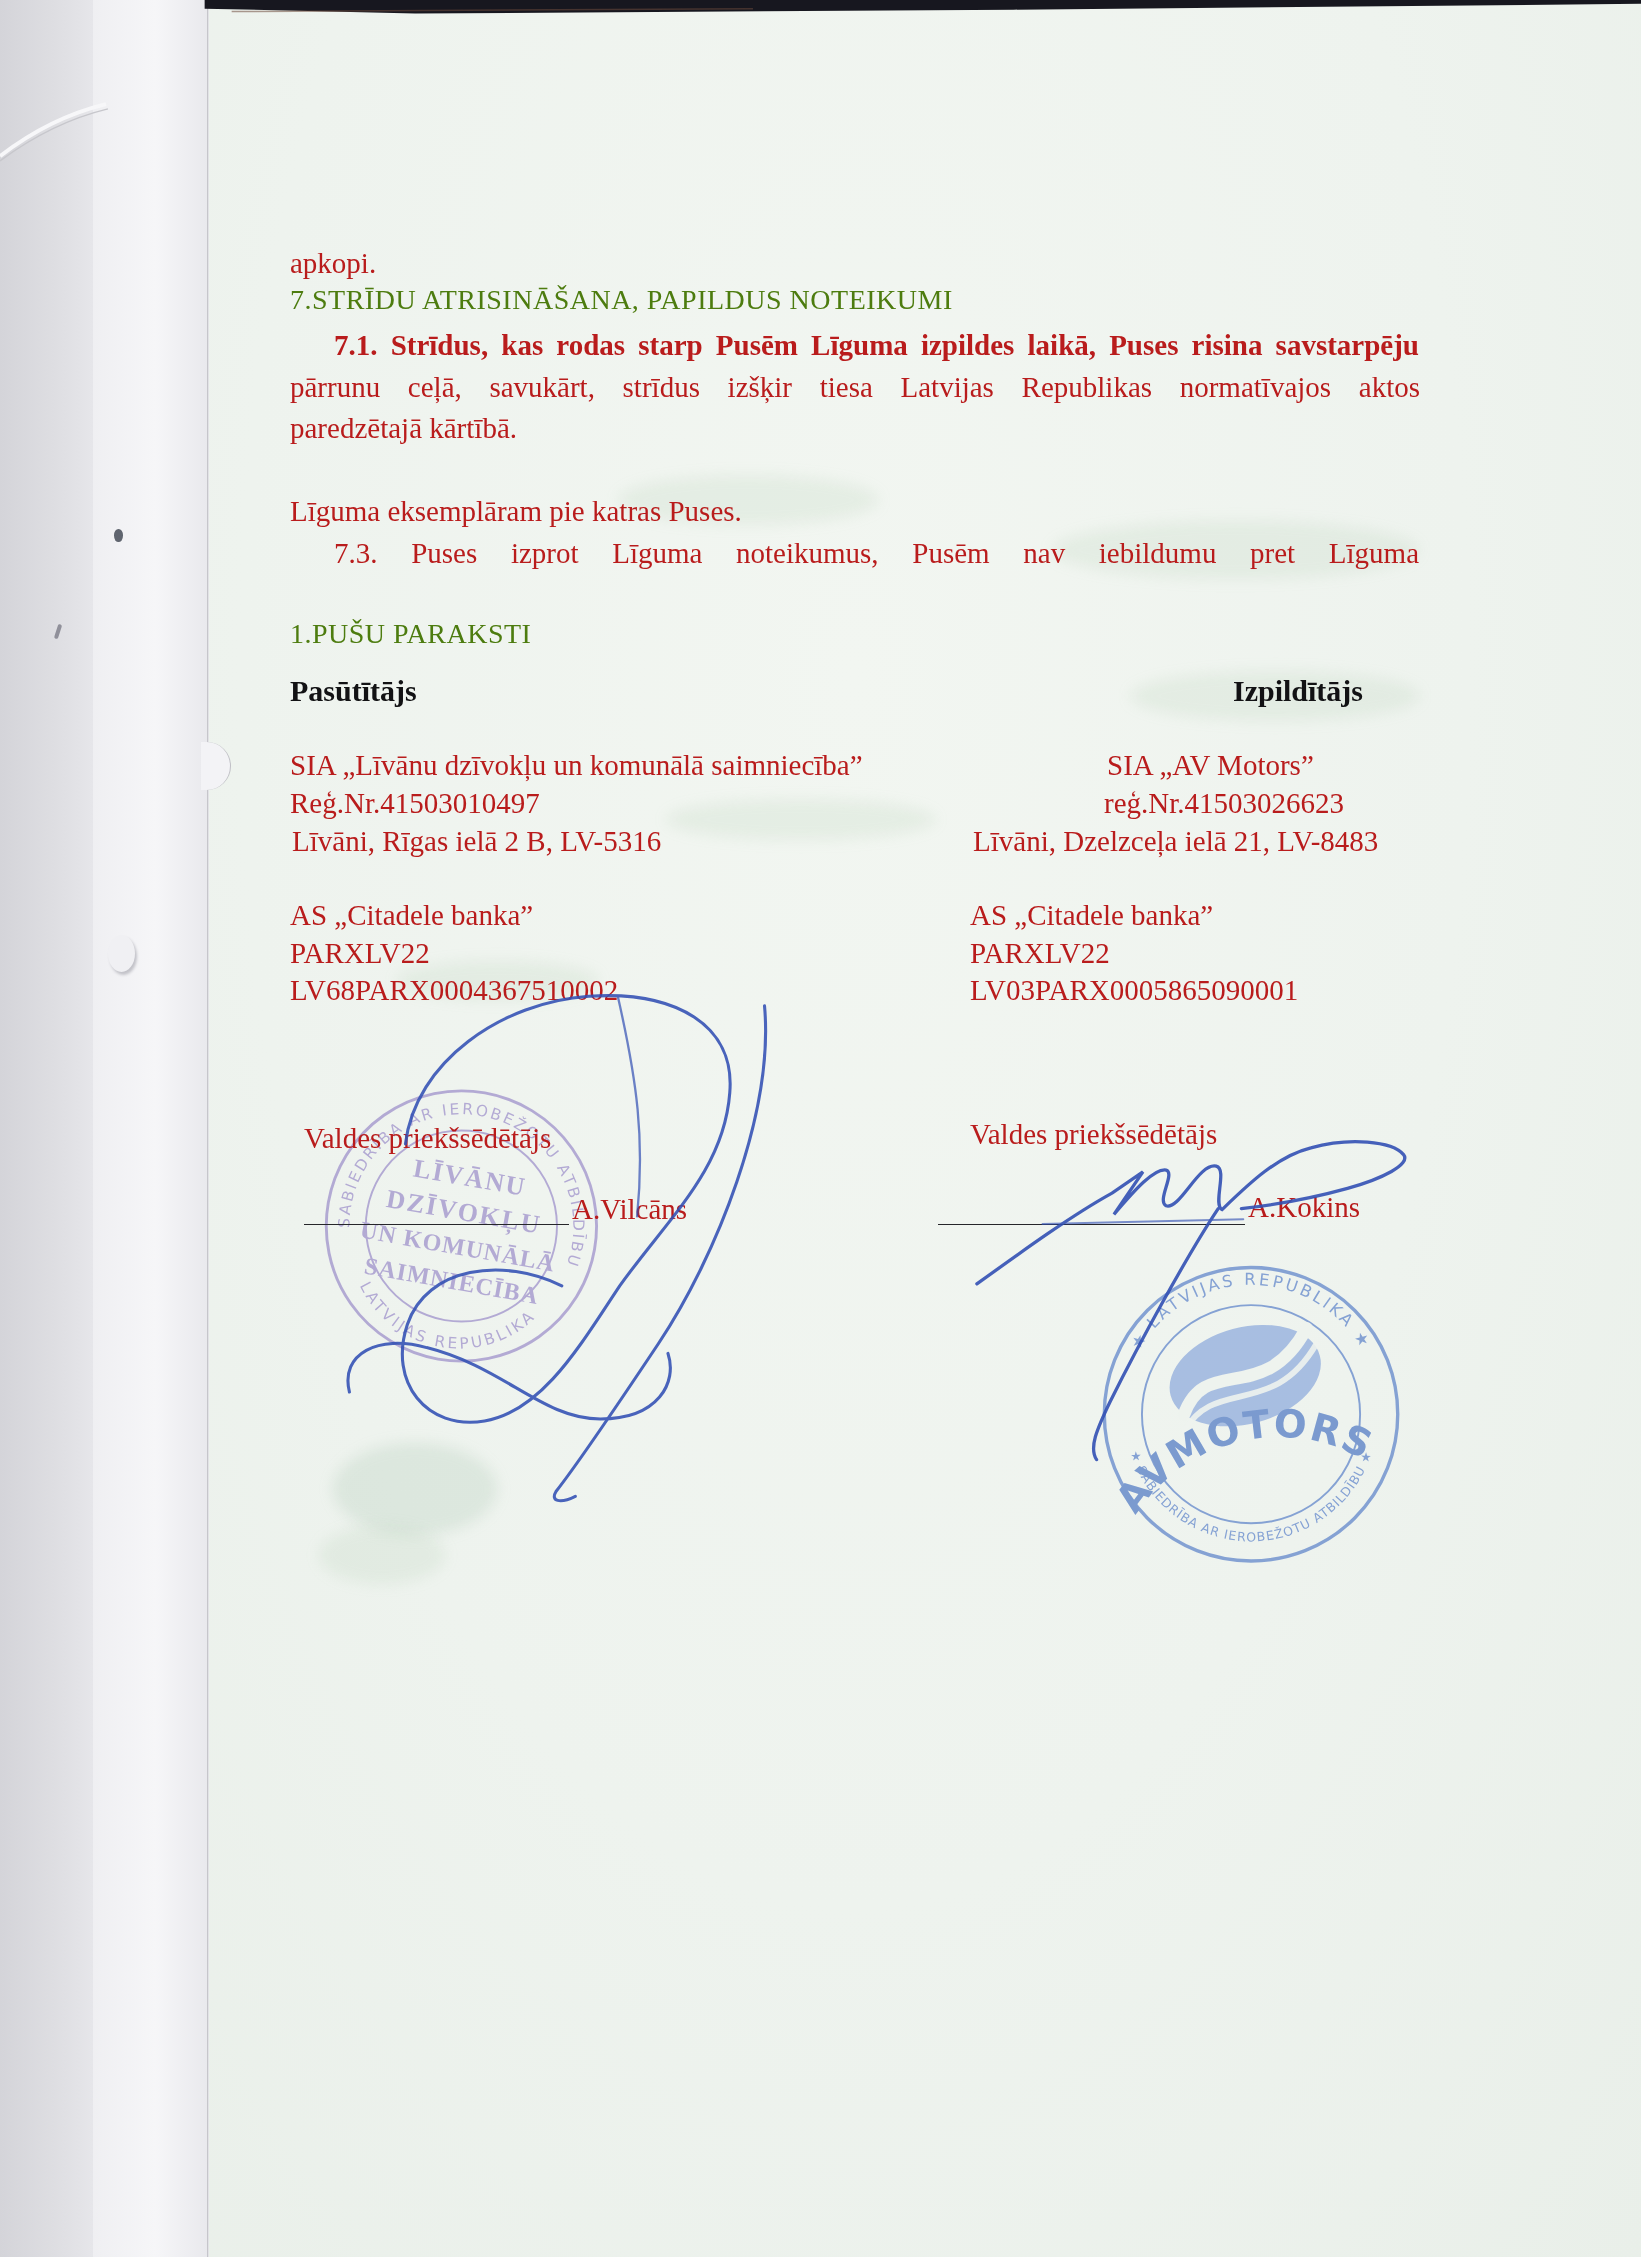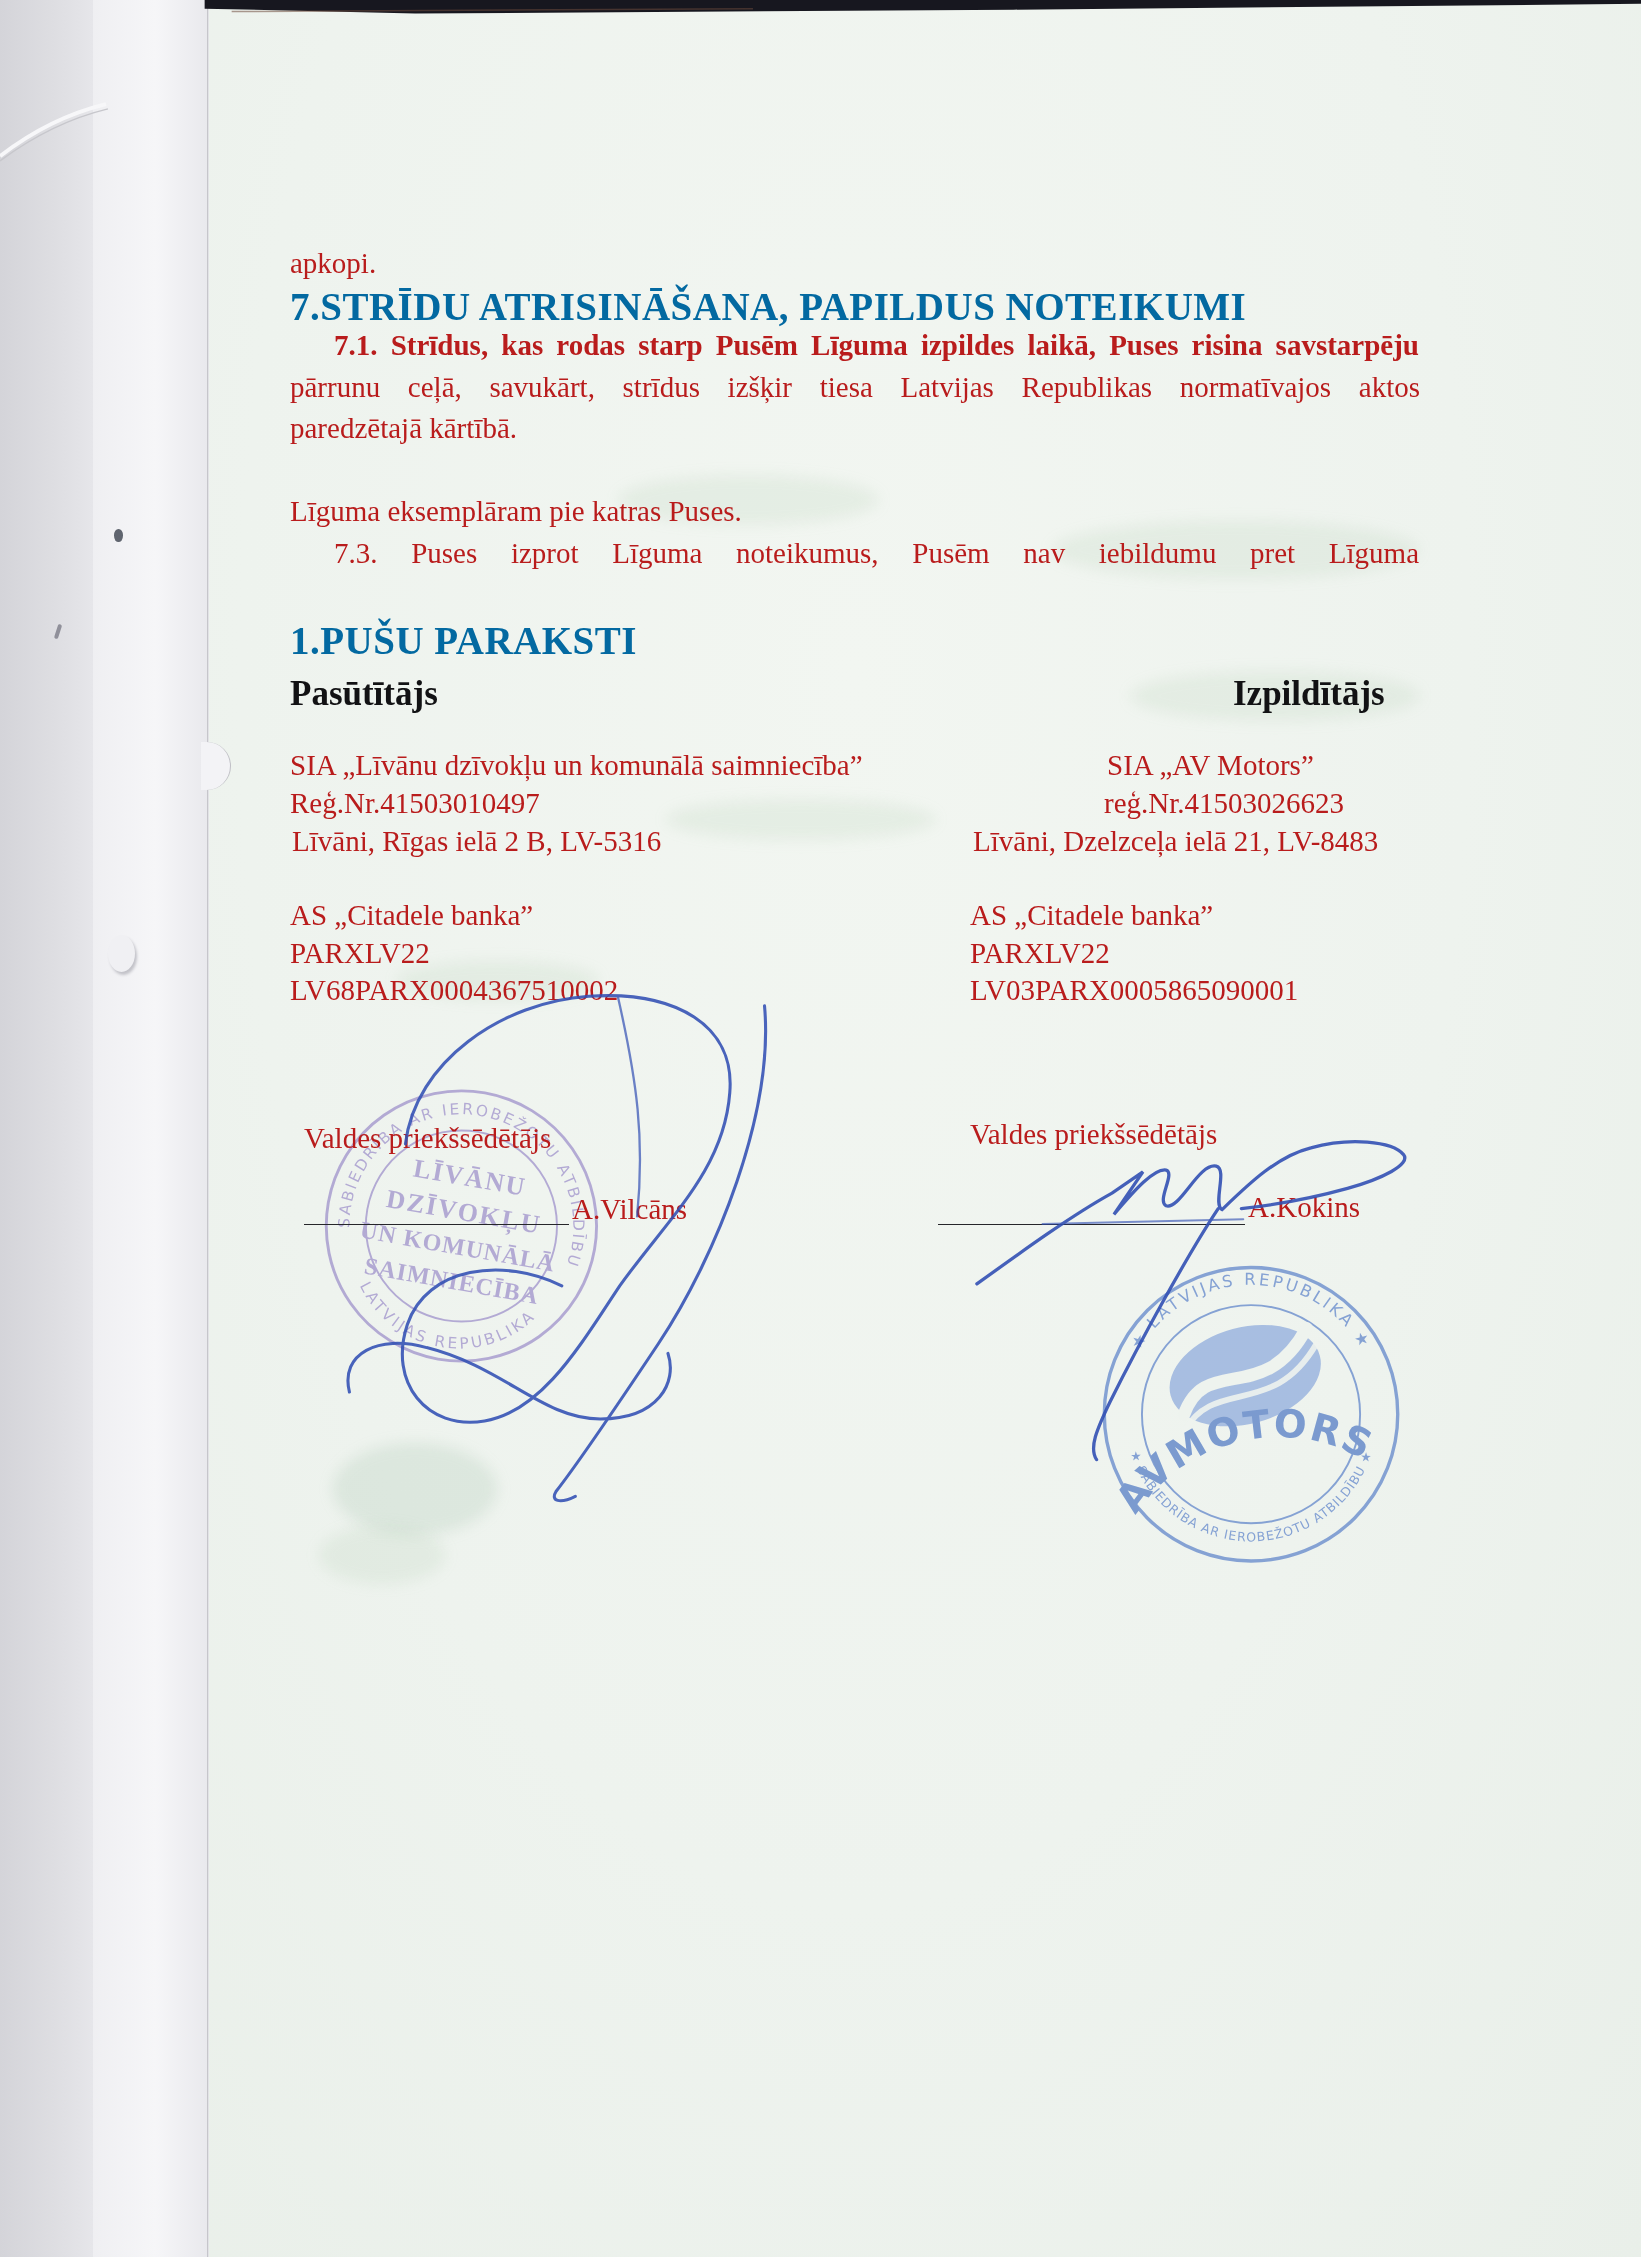--- a/index.html
+++ b/index.html
@@ -22,22 +22,22 @@
         background:#f0f0f3;border-radius:50%;box-shadow:1.9px 2.9px 2.9px #c2c2c8;}
   .dark-dot{position:absolute;left:114px;top:529px;width:8.7px;height:12.6px;
         background:#474c57;border-radius:50%;opacity:.85;}
   .fleck{position:absolute;left:56px;top:624px;width:3.9px;height:15.4px;
         background:#90909a;transform:rotate(18deg);border-radius:1.9px;}
   .smudge{position:absolute;border-radius:50%;background:rgba(148,186,150,.13);
         filter:blur(6.8px);}
   
   .txt{position:absolute;color:#b91c1c;font-size:29px;white-space:nowrap;}
   .jline{text-align:justify;text-align-last:justify;}
-  .heading{font-weight:bold;color:#0369a1;font-size:39px;letter-spacing:0.5px;}
-  .role{font-weight:bold;color:#121214;font-size:35px;}
+  .heading{font-weight:normal;color:#4d7c0f;font-size:28px;letter-spacing:0.5px;}
+  .role{font-weight:bold;color:#121214;font-size:30px;}
   .sig-line{position:absolute;height:0;border-top:1.9px solid #26262a;}
   .overlay-svg{position:absolute;left:0;top:0;width:1641px;height:2257px;pointer-events:none;}
 </style>
 </head>
 <body>
 
 <div class="page">
 
   <div class="scan-strip-gray"></div>
   <div class="scan-strip-white"></div>

